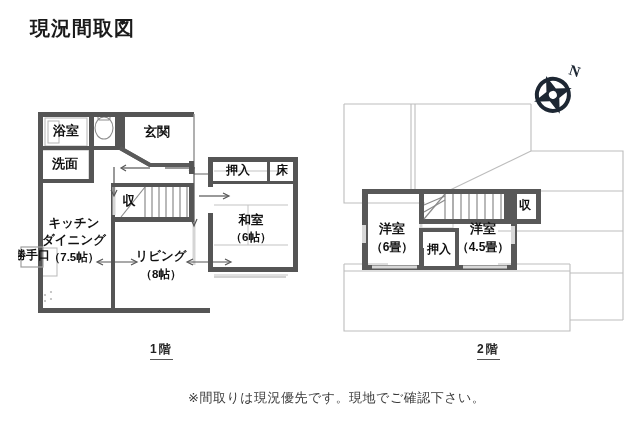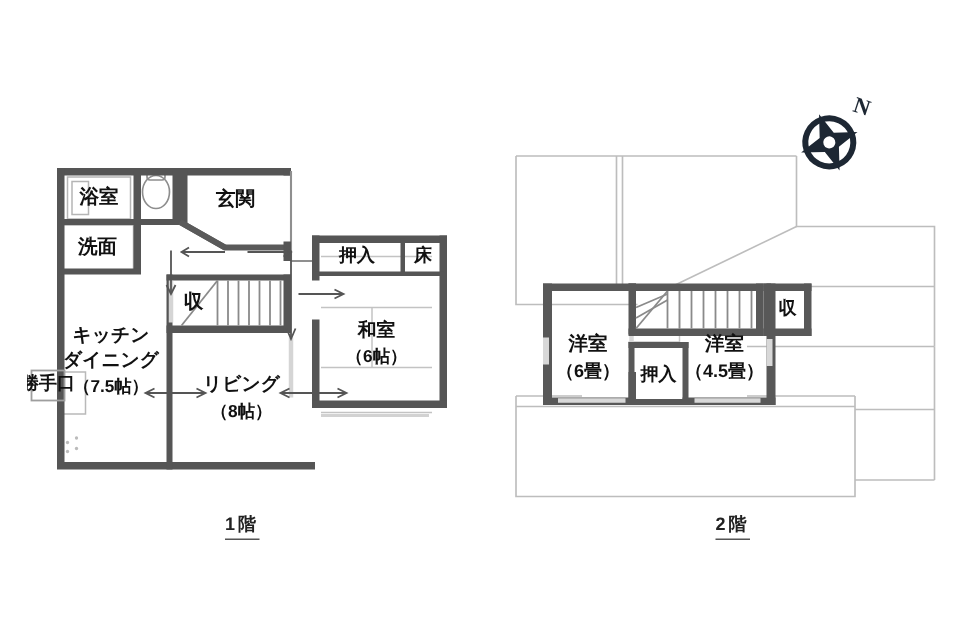--- a/index.html
+++ b/index.html
@@ -64,20 +64,21 @@
     fill: #111;
     text-anchor: middle;
     dominant-baseline: middle;
   }
 </style>
 </head>
 <body>
 
 <div id="sheet">
 
+  <div class="title">現況間取図</div>
 
   <svg class="plan" width="330" height="240" viewBox="0 0 330 240" style="left:18px; top:95px;">
     <g>
 
       <rect x="27" y="23" width="42" height="28" fill="none" stroke="#b5b5b5" stroke-width="1"></rect>
 
       <rect x="30" y="26" width="11" height="22" fill="none" stroke="#b5b5b5" stroke-width="1"></rect>
 
       <rect x="23" y="55" width="48" height="31" fill="none" stroke="#b5b5b5" stroke-width="1"></rect>
 
@@ -312,14 +313,15 @@
       <circle cx="28" cy="36" r="16" fill="none" stroke="#1d2733" stroke-width="4"></circle>
       <path d="M28 16 L33 31 L48 36 L33 41 L28 56 L23 41 L8 36 L23 31 Z" fill="#1d2733"></path>
       <circle cx="28" cy="36" r="4" fill="#ffffff"></circle>
     </g>
     <text x="44" y="16" font-size="15" font-weight="bold" fill="#1d2733" font-family="'Liberation Serif', serif" transform="rotate(18 44 16)">N</text>
   </svg>
 
   <div class="floor-label" id="label-f1">1階</div>
   <div class="floor-label" id="label-f2">2階</div>
 
+  <div class="footnote">※間取りは現況優先です。現地でご確認下さい。</div>
 
 </div>
 
 </body></html>

